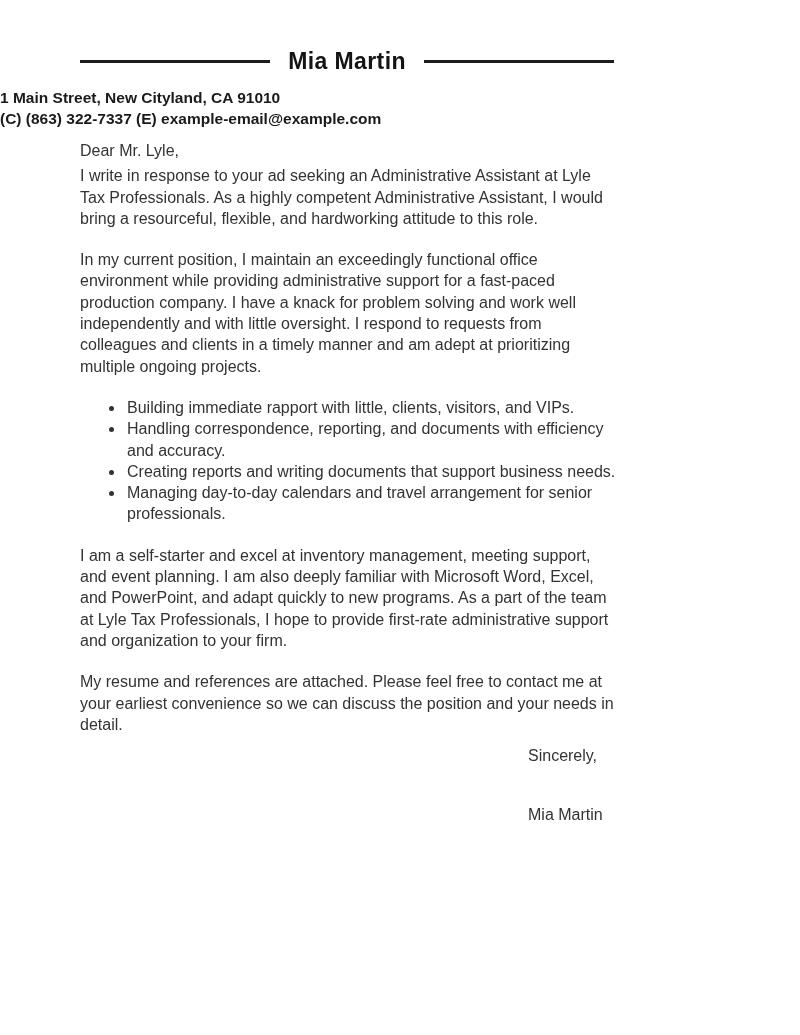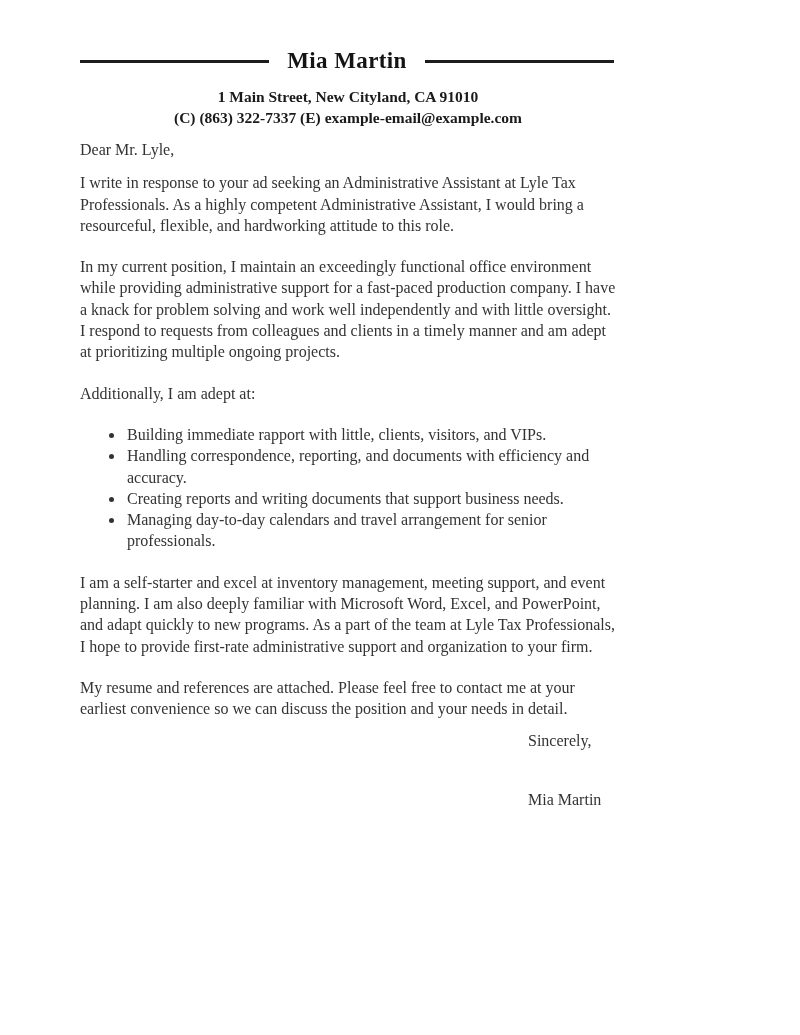--- a/index.html
+++ b/index.html
@@ -5,21 +5,21 @@
   html, body {
     margin: 0;
     padding: 0;
     background: #ffffff;
   }
   .page {
     position: relative;
     width: 696px;
     height: 1035px;
     background: #ffffff;
-    font-family: Liberation Serif, serif;
+    font-family: Liberation Sans, sans-serif;
     color: #333333;
     overflow: hidden;
     box-sizing: border-box;
   }
   
   .header-row {
     display: flex;
     align-items: center;
     margin: 48px 82px 0 80px;
   }
@@ -31,38 +31,38 @@
   .header-name {
     font-size: 23px;
     font-weight: 700;
     color: #141414;
     padding: 0 18px;
     letter-spacing: 0.4px;
     white-space: nowrap;
   }
   .address-block {
     margin-top: 12px;
-    text-align: center;
+    text-align: left;
     font-weight: 700;
     font-size: 15.5px;
     line-height: 21px;
     color: #1a1a1a;
   }
   
   .letter-body {
     margin: 11px 78px 0 80px;
     font-size: 16px;
     line-height: 21.3px;
     color: #333333;
   }
   .salutation {
     margin: 0 0 4px 0;
   }
   .para {
-    margin: 12px 0 20px 0;
+    margin: 4px 0 20px 0;
   }
   ul.adept-list {
     margin: 0 0 20px 0;
     padding: 0 0 0 45px;
     list-style: disc outside;
   }
   ul.adept-list li {
     margin: 0;
     padding-left: 2px;
   }
@@ -93,21 +93,20 @@
   </div>
 
   <div class="letter-body">
 
     <p class="salutation">Dear Mr. Lyle,</p>
 
     <p class="para">I write in response to your ad seeking an Administrative Assistant at Lyle Tax Professionals. As a highly competent Administrative Assistant, I would bring a resourceful, flexible, and hardworking attitude to this role.</p>
 
     <p class="para">In my current position, I maintain an exceedingly functional office environment while providing administrative support for a fast-paced production company. I have a knack for problem solving and work well independently and with little oversight. I respond to requests from colleagues and clients in a timely manner and am adept at prioritizing multiple ongoing projects.</p>
 
-    <p class="para">Additionally, I am adept at:</p>
 
     <ul class="adept-list">
       <li>Building immediate rapport with little, clients, visitors, and VIPs.</li>
       <li>Handling correspondence, reporting, and documents with efficiency and accuracy.</li>
       <li>Creating reports and writing documents that support business needs.</li>
       <li>Managing day-to-day calendars and travel arrangement for senior professionals.</li>
     </ul>
 
     <p class="para">I am a self-starter and excel at inventory management, meeting support, and event planning. I am also deeply familiar with Microsoft Word, Excel, and PowerPoint, and adapt quickly to new programs. As a part of the team at Lyle Tax Professionals, I hope to provide first-rate administrative support and organization to your firm.</p>
 

